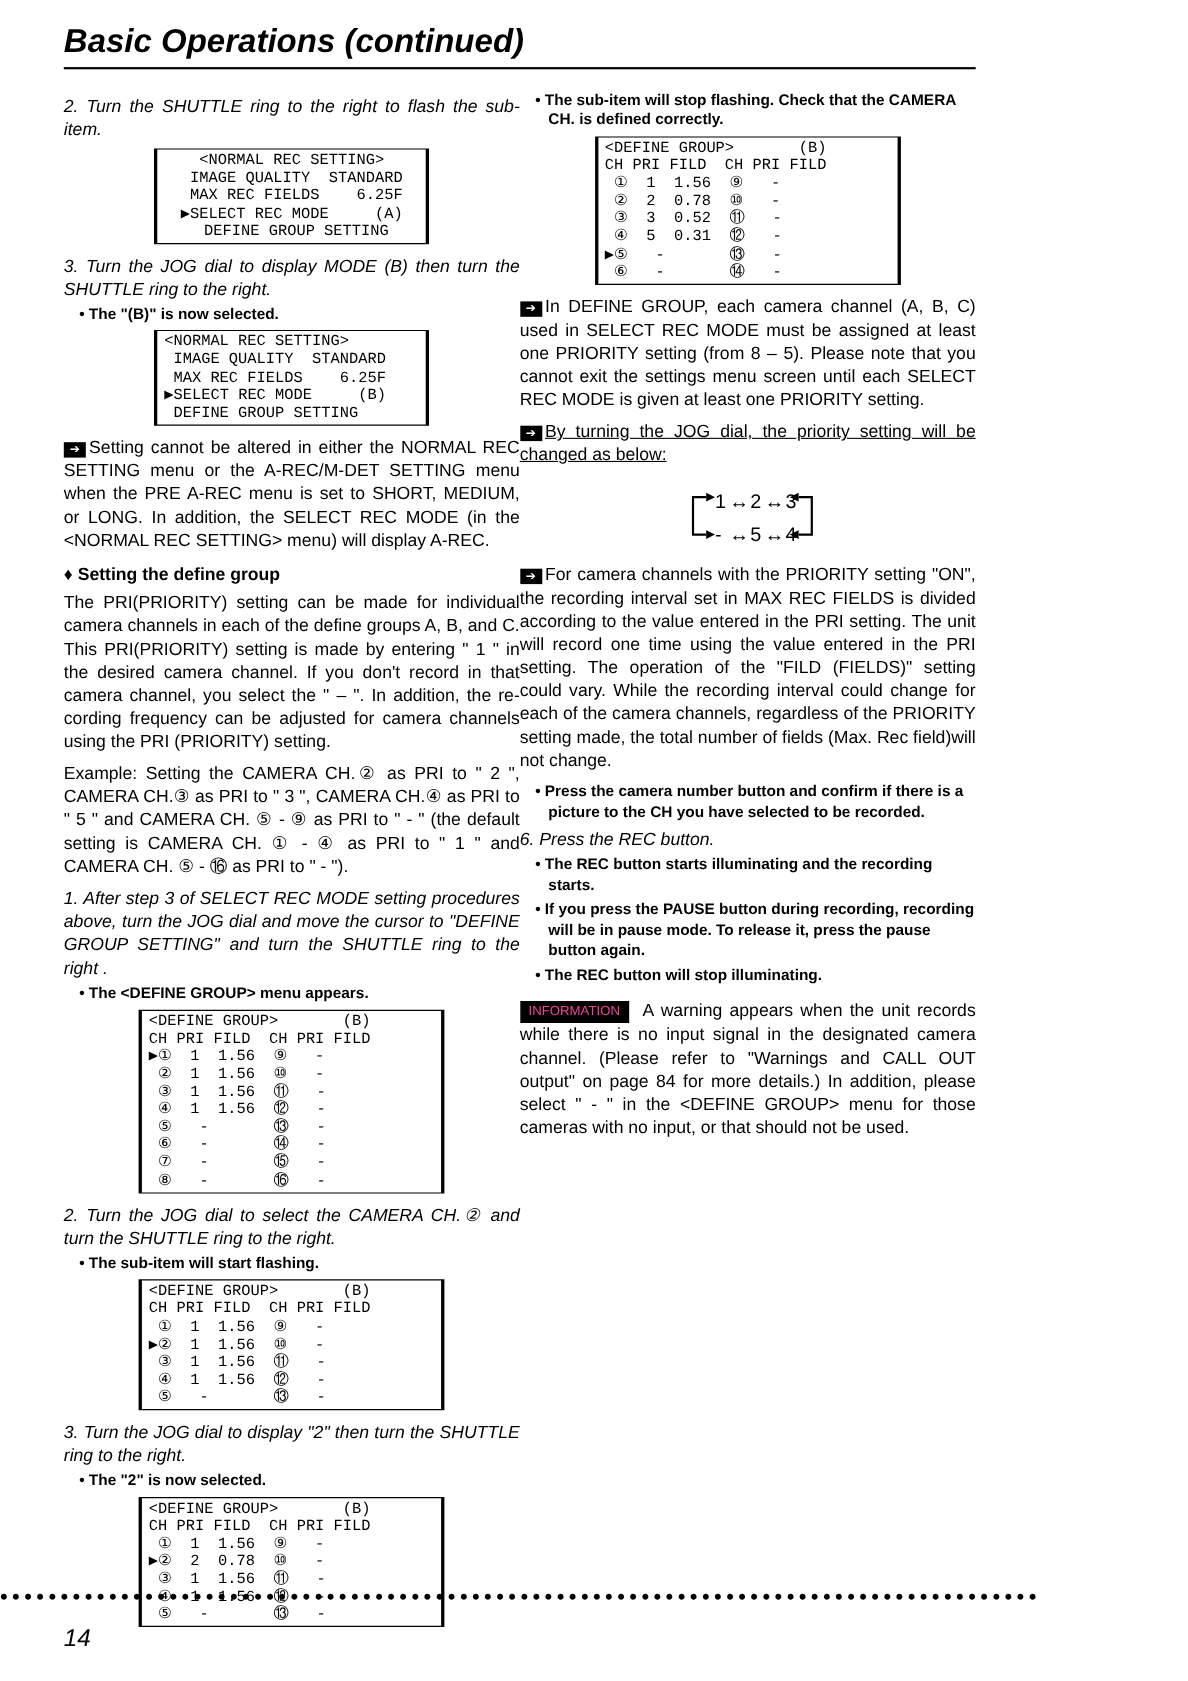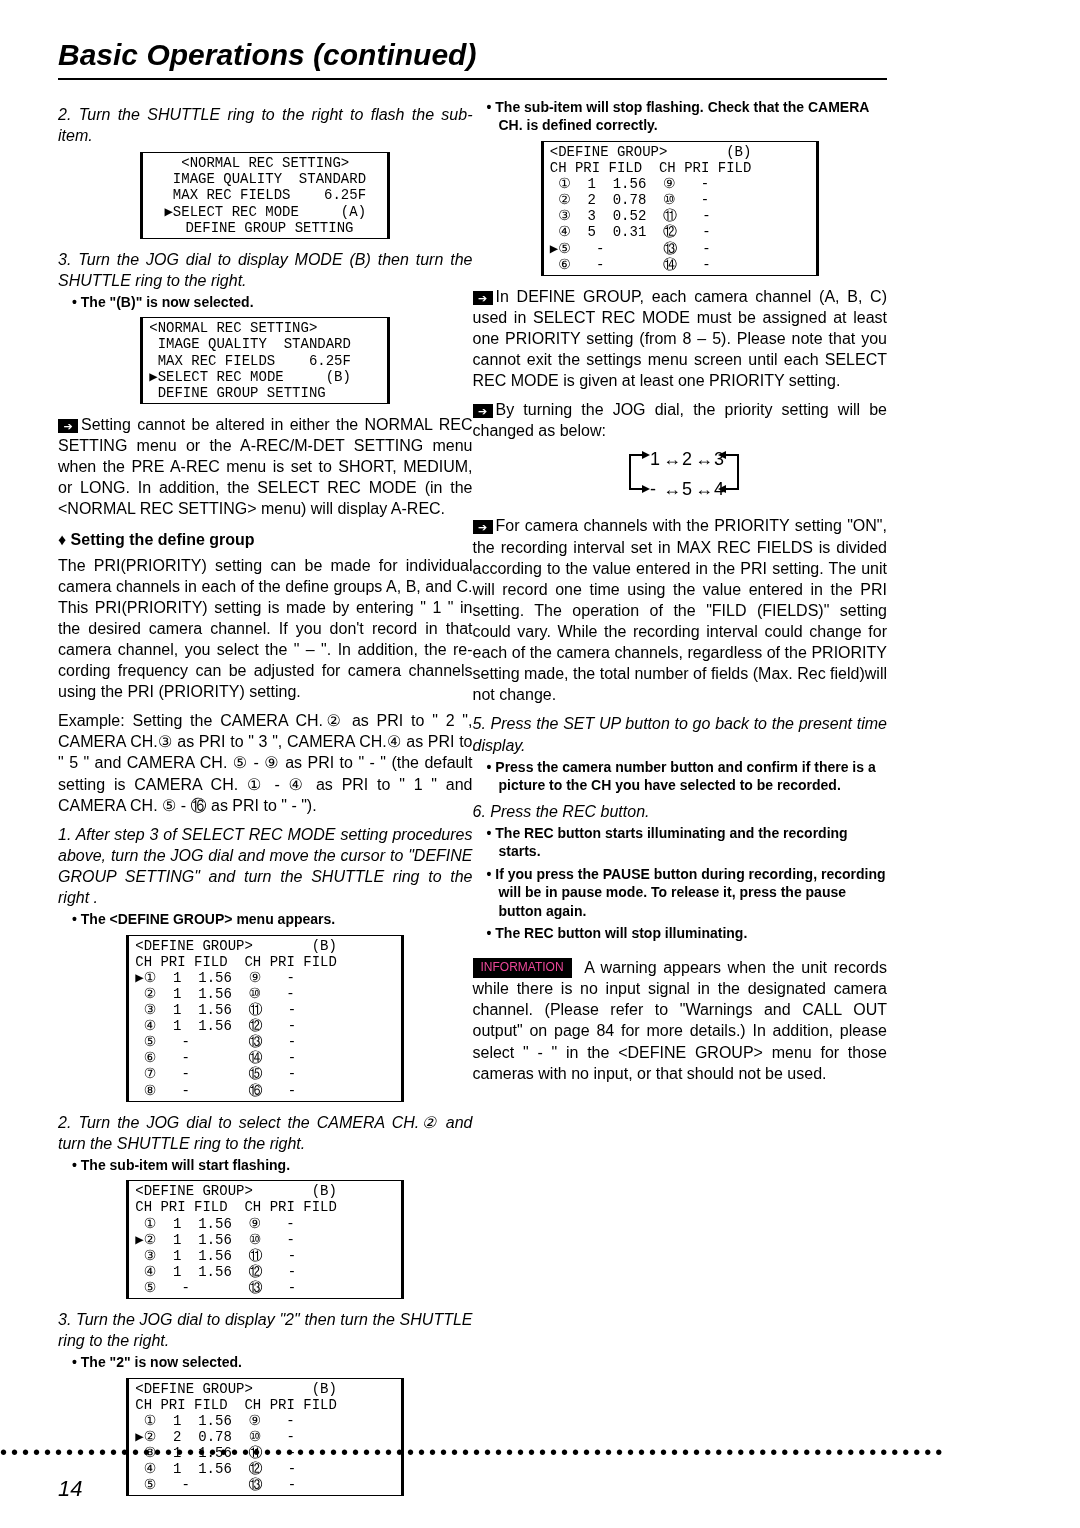--- a/index.html
+++ b/index.html
@@ -9,21 +9,21 @@
     width: 1080px;
     height: 1528px;
     background: #fff;
     font-family: Arial, Helvetica, sans-serif;
     color: #000;
   }
   .page {
     box-sizing: border-box;
     width: 945px;
     height: 1528px;
-    padding: 38px 58px 24px 58px;
+    padding: 21px 58px 24px 58px;
     position: relative;
   }
   .title-wrap {
     border-bottom: 2px solid #000;
     padding-bottom: 6px;
     margin-bottom: 18px;
   }
   .title {
     font-size: 30px;
     font-style: italic;
@@ -192,21 +192,21 @@
 CH PRI FILD  CH PRI FILD
  ①  1  1.56  ⑨   -
  ②  2  0.78  ⑩   -
  ③  3  0.52  ⑪   -
  ④  5  0.31  ⑫   -
 ▶⑤   -       ⑬   -
  ⑥   -       ⑭   -</pre>
 
       <p class="body-p"><span class="note-icon">➔</span><span>In DEFINE GROUP, each camera channel (A, B, C) used in SELECT REC MODE must be assigned at least one PRIORITY setting (from 8 – 5). Please note that you cannot exit the settings menu screen until each SELECT REC MODE is given at least one PRIORITY setting.</span></p>
 
-      <p class="body-p" style="margin-bottom:2px;"><span class="note-icon">➔</span><span>By turning the JOG dial, the priority setting will be changed as below:</span></p>
+      <p class="body-p" style="margin-bottom:16px;text-decoration:underline;"><span class="note-icon">➔</span><span>By turning the JOG dial, the priority setting will be changed as below:</span></p>
 
       <svg class="prio-svg" width="200" height="64" viewBox="0 0 200 64">
         <g font-family="Arial" font-size="18">
           <text x="70" y="22">1</text>
           <text x="102" y="22">2</text>
           <text x="134" y="22">3</text>
           <text x="70" y="52">-</text>
           <text x="102" y="52">5</text>
           <text x="134" y="52">4</text>
 
@@ -220,21 +220,20 @@
         <polygon points="62,8 62,16 70,12" fill="#000"></polygon>
         <polygon points="62,42 62,50 70,46" fill="#000"></polygon>
 
         <path d="M146 12 L158 12 L158 46 L146 46" fill="none" stroke="#000" stroke-width="2"></path>
         <polygon points="146,8 146,16 138,12" fill="#000"></polygon>
         <polygon points="146,42 146,50 138,46" fill="#000"></polygon>
       </svg>
 
       <p class="body-p"><span class="note-icon">➔</span><span>For camera channels with the PRIORITY setting "ON", the recording interval set in MAX REC FIELDS is divided according to the value entered in the PRI setting. The unit will record one time using the value entered in the PRI setting. The operation of the "FILD (FIELDS)" setting could vary. While the recording interval could change for each of the camera chan­nels, regardless of the PRIORITY setting made, the total number of fields (Max. Rec field)will not change.</span></p>
 
-      <p class="step-it">5. Press the SET UP button to go back to the present time display.</p>
       <p class="bullet">• Press the camera number button and confirm if there is a picture to the CH you have selected to be recorded.</p>
 
       <p class="step-it">6. Press the REC button.</p>
       <p class="bullet">• The REC button starts illuminating and the recording starts.</p>
       <p class="bullet">• If you press the PAUSE button during recording, recording will be in pause mode. To release it, press the pause button again.</p>
 
       <p class="bullet">• The REC button will stop illuminating.</p>
 
       <p class="body-p" style="margin-top:14px;">
         <span class="info-badge">INFORMATION</span>

